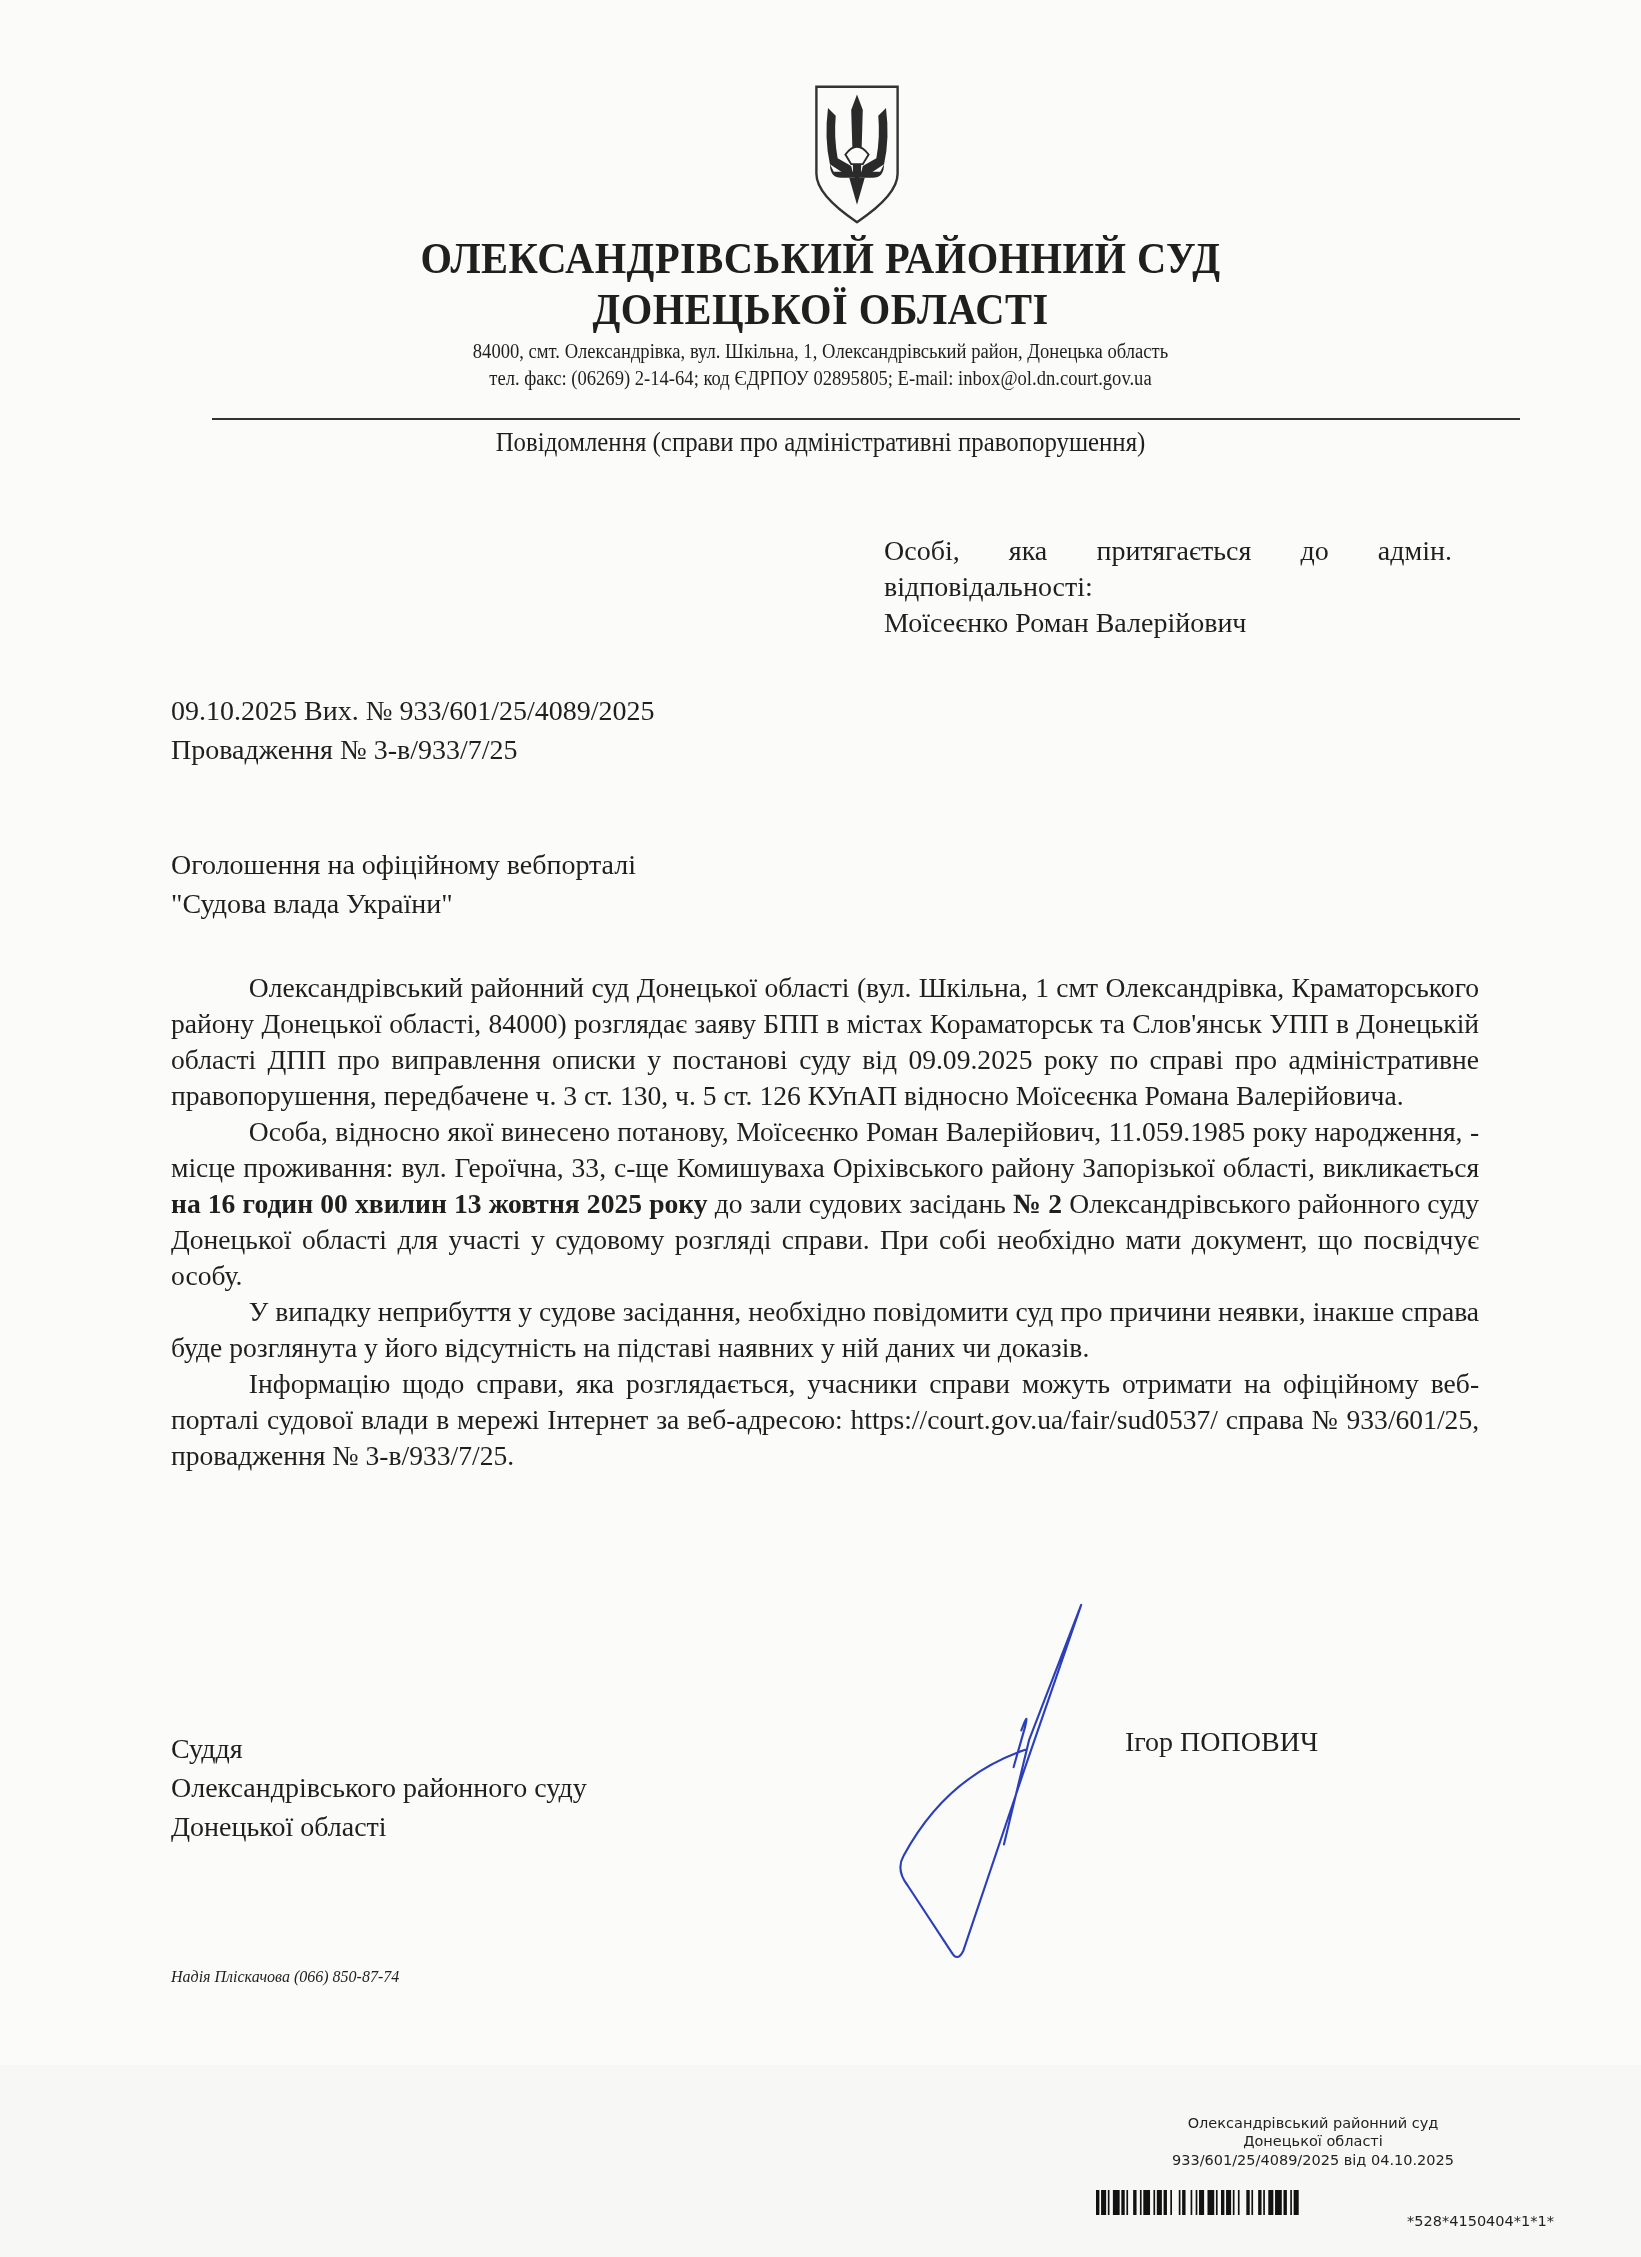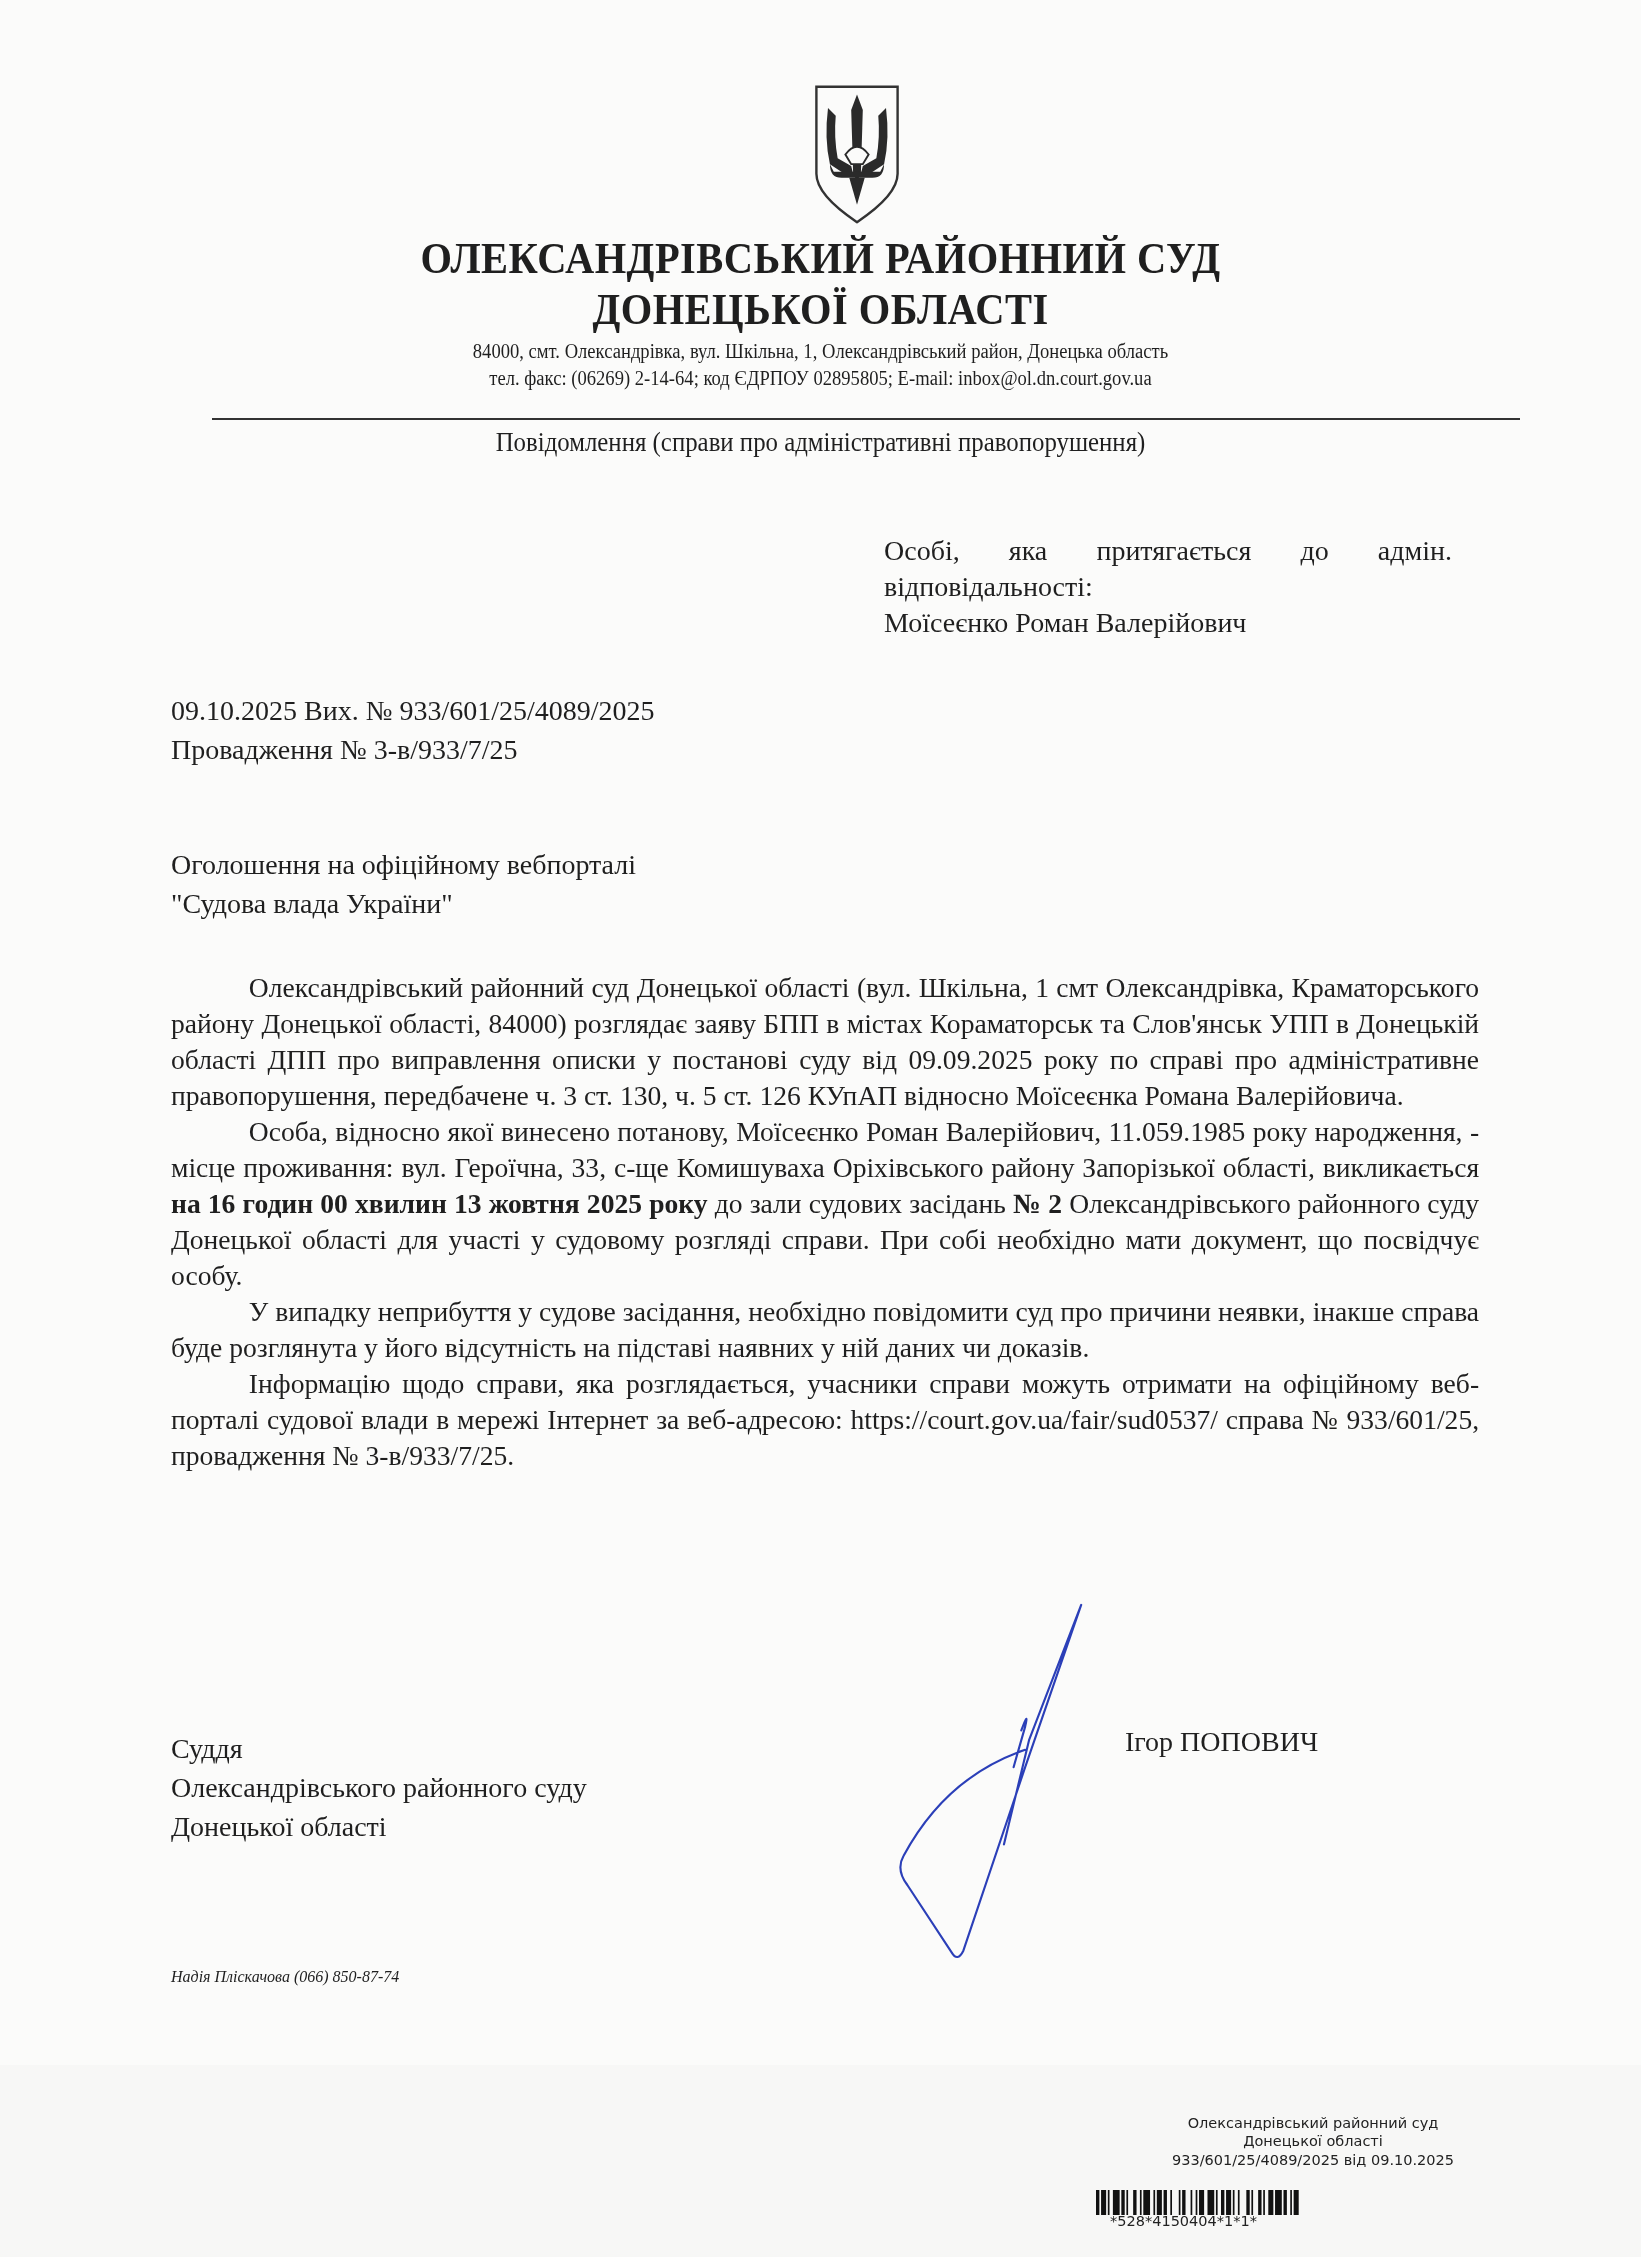--- a/index.html
+++ b/index.html
@@ -31,21 +31,21 @@
     transform: scaleX(0.985); transform-origin: left top;
   }
   .body-text p { margin: 0; text-indent: 79px; }
   .body-text b { font-weight: bold; }
   .sign-block { left: 171px; top: 1729px; font-size: 28px; line-height: 39px; }
   .judge-name { left: 1125px; top: 1722px; font-size: 28px; line-height: 39px; }
   .signature { left: 714px; top: 1603px; width: 406px; height: 367px; }
   .executor { left: 171px; top: 1965px; font-size: 16px; font-style: italic; line-height: 23px; }
   .stamp { left: 1110px; top: 2114px; width: 406px; text-align: center; font-family: "DejaVu Sans", sans-serif; font-size: 14.5px; line-height: 18.3px; color: #222; }
   .barcode { left: 1096px; top: 2190px; width: 444px; height: 25px; }
-  .barcode-num { left: 1110px; top: 2213px; width: 444px; text-align: left; font-family: "DejaVu Sans", sans-serif; font-size: 14.5px; color: #222; }
+  .barcode-num { left: 1110px; top: 2213px; width: 444px; text-align: right; font-family: "DejaVu Sans", sans-serif; font-size: 14.5px; color: #222; }
 </style>
 </head>
 <body>
 
 <div class="page">
 
   <svg class="abs emblem" viewBox="0 0 120 150">
     <path d="M18 6 H102 V96 Q102 118 60 146 Q18 118 18 96 Z" fill="none" stroke="#333" stroke-width="2.5"></path>
     <path d="M60 14 L66 30 L64 96 L60 104 L56 96 L54 30 Z" fill="#2a2a2a"></path>
     <path d="M30 28 Q26 60 32 86 L50 98 L56 96 L54 88 L40 80 Q36 58 38 36 Z" fill="#2a2a2a"></path>
@@ -95,21 +95,21 @@
     <path id="sig-path" d="M380 2 L322 170 L258 360 Q252 372 246 362 L200 292 Q188 276 196 262 Q240 180 322 152 M318 132 Q326 110 322 128 L310 170 M380 2 L326 142 L300 250" fill="none" stroke-width="2.2" stroke-linecap="round" stroke-linejoin="round" stroke="#2b3fb8"></path>
   </svg>
 
   <div class="abs judge-name">Ігор ПОПОВИЧ</div>
 
   <div class="abs executor">Надія Пліскачова  (066) 850-87-74</div>
 
   <div class="abs stamp">
     <div>Олександрівський районний суд</div>
     <div>Донецької області</div>
-    <div>933/601/25/4089/2025 від 09.10.2025</div>
+    <div>933/601/25/4089/2025 від 04.10.2025</div>
   </div>
   <svg class="abs barcode" id="barcode" viewBox="0 0 460 26" preserveAspectRatio="none">
       <rect x="0" y="0" width="3.5" height="26" fill="#111"></rect>
       <rect x="5.25" y="0" width="5.25" height="26" fill="#111"></rect>
       <rect x="12.25" y="0" width="1.75" height="26" fill="#111"></rect>
       <rect x="17.5" y="0" width="7" height="26" fill="#111"></rect>
       <rect x="26.25" y="0" width="3.5" height="26" fill="#111"></rect>
       <rect x="31.5" y="0" width="1.75" height="26" fill="#111"></rect>
       <rect x="38.5" y="0" width="3.5" height="26" fill="#111"></rect>
       <rect x="45.5" y="0" width="1.75" height="26" fill="#111"></rect>

